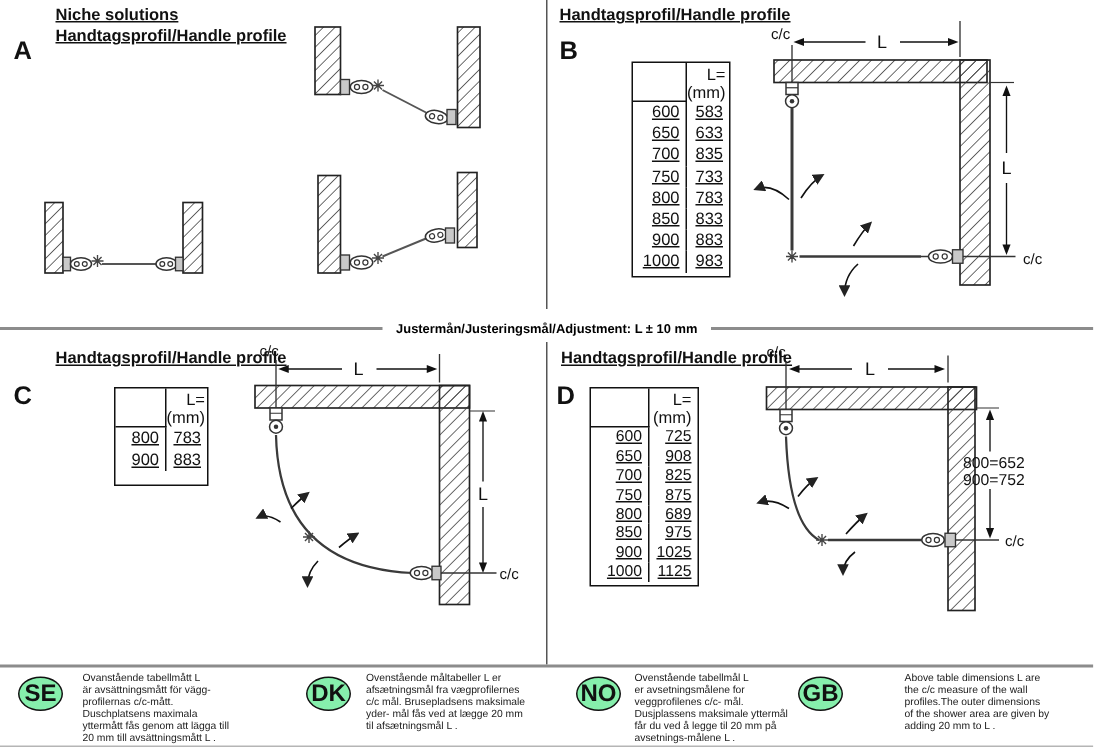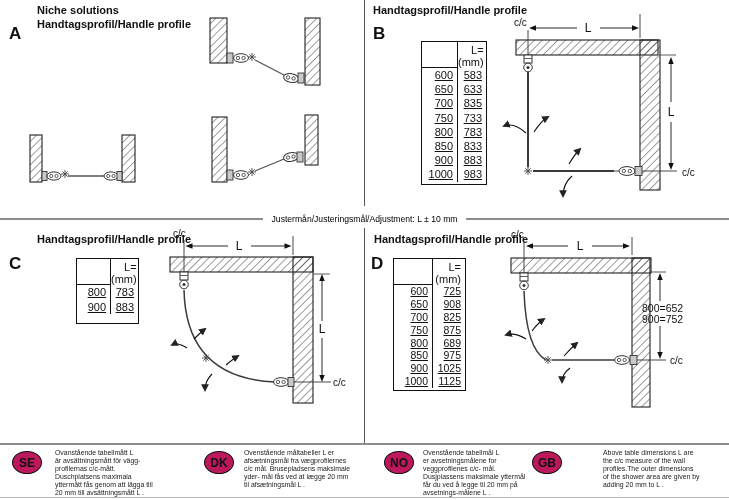--- a/index.html
+++ b/index.html
@@ -1,44 +1,44 @@
 <!DOCTYPE html>
 <html><head>
 <meta charset="utf-8">
 <style>
   html,body{margin:0;padding:0;background:#fff;}
   .page{position:relative;width:729px;height:500px;background:#fff;overflow:hidden;
         font-family:"Liberation Sans",sans-serif;color:#111;}
   .abs{position:absolute;}
-  .heading{font-weight:bold;font-size:11px;white-space:nowrap;color:#111;}
+  .heading{font-weight:bold;font-size:11px;white-space:nowrap;color:#111;text-decoration:underline;}
   .letter{font-weight:bold;font-size:17px;color:#111;}
   svg{position:absolute;}
   svg text{font-family:"Liberation Sans",sans-serif;fill:#111;}
   
   .vline{width:1.4px;background:#555;}
   .hline{height:2px;background:#8c8c8c;}
   .mid-divider{left:0;top:211px;width:729px;height:15px;display:flex;align-items:center;}
   .mid-divider .seg{flex:1;height:2px;background:#8c8c8c;}
-  .mid-divider .txt{font-size:8.6px;font-weight:normal;padding:0 9px;white-space:nowrap;color:#000;text-align:center;}
+  .mid-divider .txt{font-size:8.6px;font-weight:bold;padding:0 9px;white-space:nowrap;color:#000;text-align:center;}
   
   .dtable{border:1.2px solid #111;background:#fff;display:flex;flex-direction:column;font-size:11px;color:#111;}
   .thead{display:flex;height:26px;flex:none;}
   .c1{border-right:1px solid #111;text-align:right;padding-right:4px;flex:none;}
   .c2{flex:1;text-align:right;padding-right:4px;}
   .hc{border-bottom:1px solid #111;}
   .hdr{display:flex;flex-direction:column;justify-content:flex-end;line-height:11.5px;}
   .trow{display:flex;flex:none;text-decoration:underline;}
   .tb .trow{height:14.2px;line-height:14.2px;}
   .tc .trow{height:14.5px;line-height:14.5px;}
   .td .trow{height:12.9px;line-height:12.9px;font-size:10.5px;}
   .tb .c1{width:31px;} .tc .c1{width:29px;} .td .c1{width:34px;}
   
   .oval{width:28px;height:21px;border:1.5px solid #111;border-radius:50%;
         display:flex;align-items:center;justify-content:center;
-        font-size:12px;font-weight:bold;background:#be185d;color:#111;}
+        font-size:16px;font-weight:bold;background:#86efac;color:#111;}
   .note{font-size:6.9px;line-height:7.9px;color:#1a1a1a;white-space:nowrap;}
 </style>
 </head>
 <body>
 
 <div class="page">
 
   <div class="abs heading" style="left:37px;top:4px">Niche solutions</div>
   <div class="abs heading" style="left:37px;top:18px">Handtagsprofil/Handle profile</div>
   <div class="abs letter" style="left:9px;top:24px">A</div>

